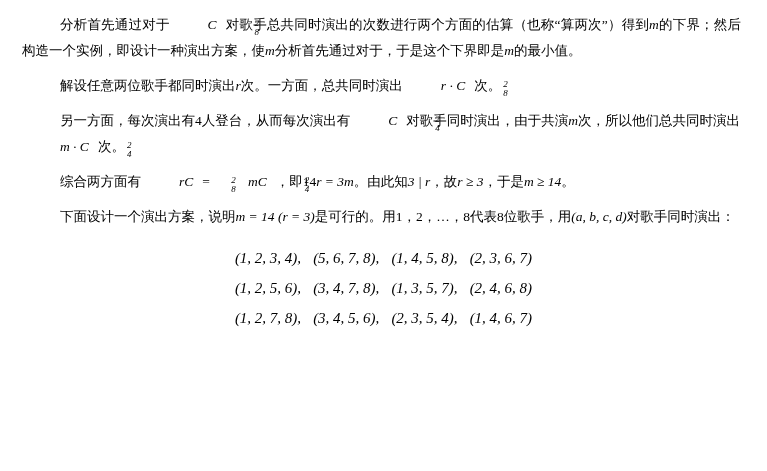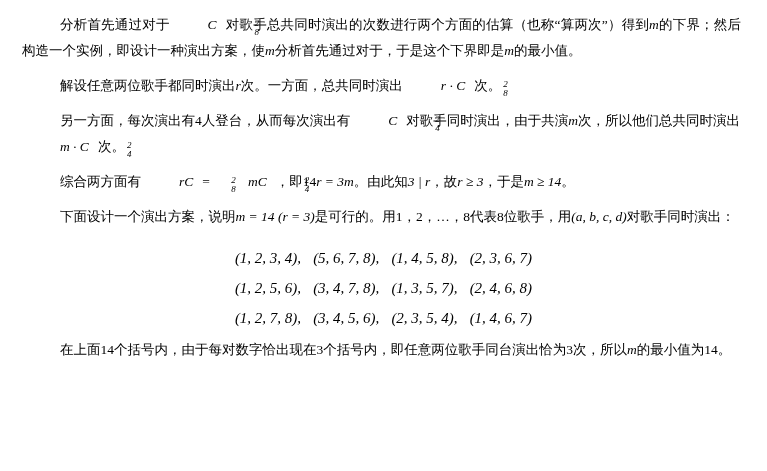--- a/index.html
+++ b/index.html
@@ -125,17 +125,14 @@
   <div class="center-line">
     <span class="tuple">(1, 2, 5, 6),</span><span class="tuple">(3, 4, 7, 8),</span><span class="tuple">(1, 3, 5, 7),</span><span class="tuple">(2, 4, 6, 8)</span>
   </div>
   <div class="center-line">
     <span class="tuple">(1, 2, 7, 8),</span><span class="tuple">(3, 4, 5, 6),</span><span class="tuple">(2, 3, 5, 4),</span><span class="tuple">(1, 4, 6, 7)</span>
   </div>
 
   <div class="block-gap"></div>
 
 
-  <p class="para indent">
-    <span>在上面14个括号内，由于每对数字恰出现在3个括号内，即任意两位歌手同台演出恰为3次，所以</span><span class="math">m</span><span>的最小值为14。</span>
-  </p>
 
 </div>
 
 </body></html>

